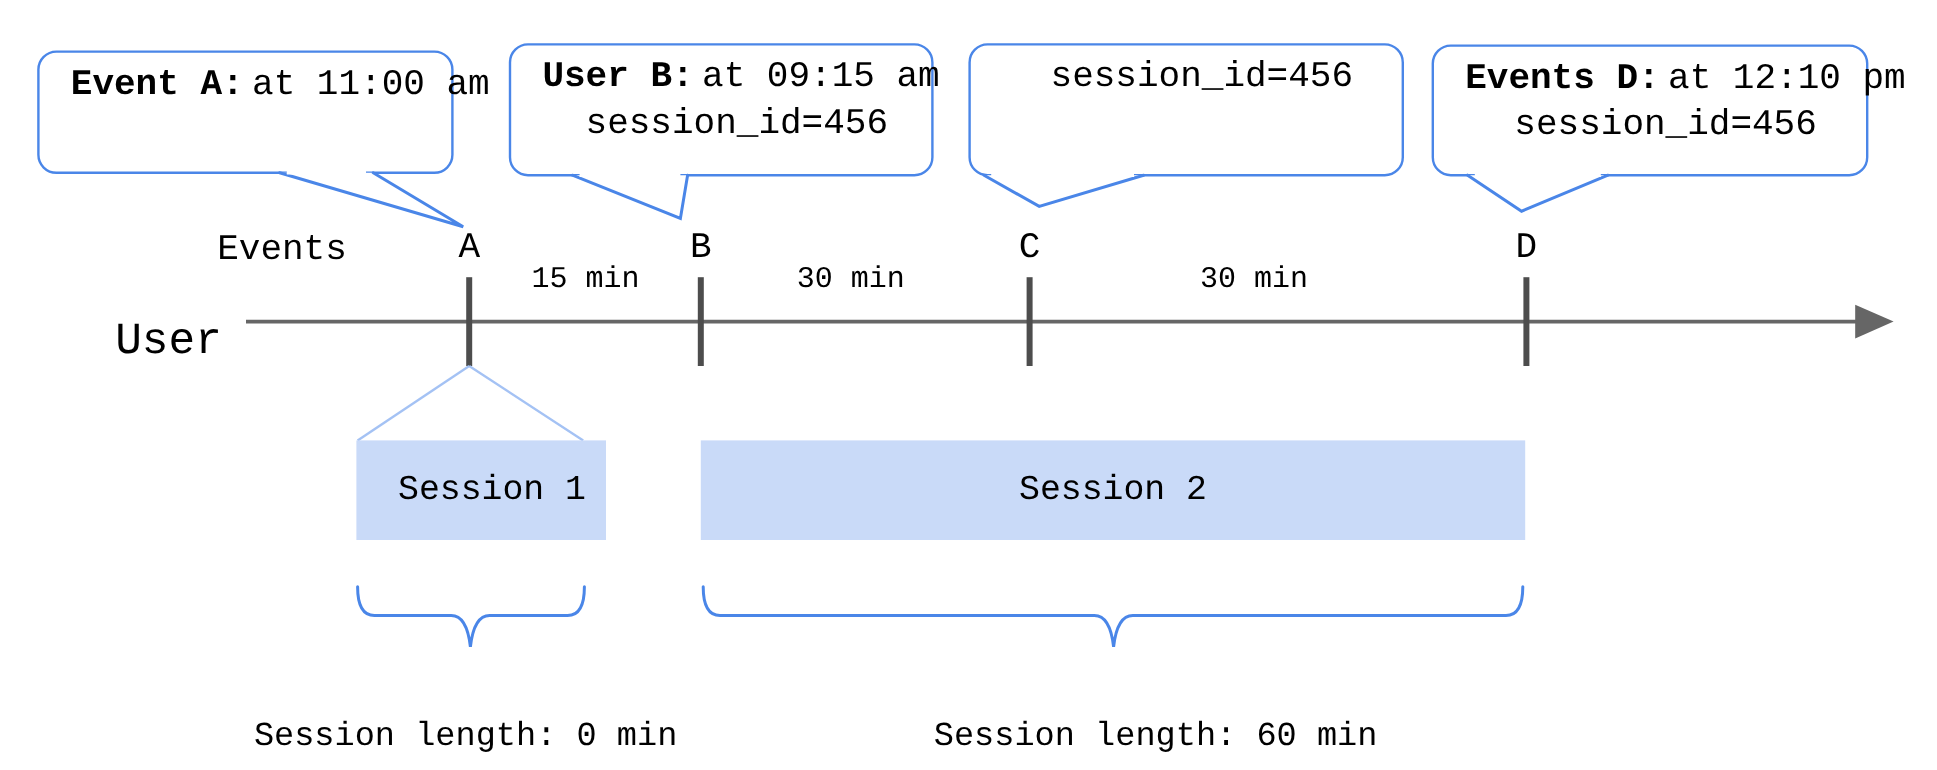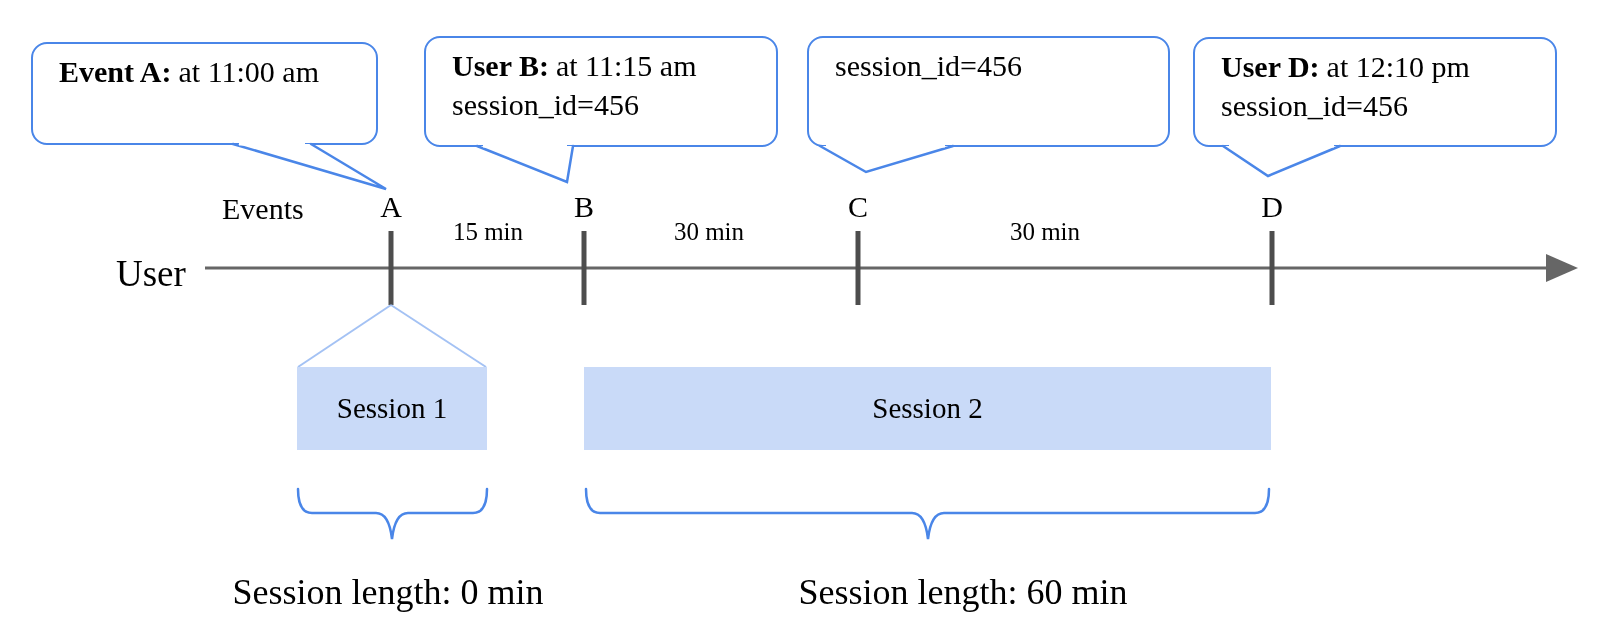--- a/index.html
+++ b/index.html
@@ -1,23 +1,24 @@
 <!DOCTYPE html>
 <html><head>
 <meta charset="utf-8">
 <style>
   html, body { margin: 0; padding: 0; background: #ffffff; }
   .stage {
     position: relative;
     width: 1614px;
     height: 642px;
     background: #ffffff;
-    font-family: Liberation Serif, serif;
+    font-family: Liberation Mono, monospace;
     color: #000000;
     overflow: hidden;
+    text-align: center;
   }
   .layer { position: absolute; left: 0; top: 0; width: 1614px; height: 642px; }
   svg.layer { pointer-events: none; }
 
   
   .bubble {
     position: absolute;
     background: #ffffff;
     border: 2px solid #4a86e8;
     border-radius: 16px;
@@ -33,22 +34,22 @@
   .bubble-a { left: 31px;   top: 42px; width: 347px; height: 103px; }
   .bubble-b { left: 424px;  top: 36px; width: 354px; height: 111px; }
   .bubble-c { left: 807px;  top: 36px; width: 363px; height: 111px; }
   .bubble-d { left: 1193px; top: 37px; width: 364px; height: 110px; }
 
   .tail-layer { z-index: 4; }
   .base-layer { z-index: 1; }
 
   
   .lbl { position: absolute; z-index: 2; white-space: nowrap; }
-  .events-lbl { left: 181px; top: 192px; font-size: 30px; margin-left: 41px; }
-  .user-lbl   { left: 96px;  top: 252px; font-size: 37px; margin-left: 20px; }
+  .events-lbl { left: 181px; top: 192px; font-size: 30px; }
+  .user-lbl   { left: 96px;  top: 264px; font-size: 37px; }
   .letter     { top: 190px; font-size: 30px; transform: translateX(-50%); }
   .letter-a { left: 391px; }
   .letter-b { left: 584px; }
   .letter-c { left: 858px; }
   .letter-d { left: 1272px; }
   .interval { top: 218px; font-size: 25px; transform: translateX(-50%); }
   .interval-1 { left: 488px; }
   .interval-2 { left: 709px; }
   .interval-3 { left: 1045px; }
 
@@ -57,24 +58,24 @@
     position: absolute;
     top: 367px;
     height: 83px;
     background: #c9daf8;
     z-index: 2;
     display: flex;
     align-items: center;
     justify-content: center;
     font-size: 29px;
   }
-  .session-1 { left: 297px; width: 190px; }
+  .session-1 { left: 297px; width: 190px; padding-left: 18px; }
   .session-2 { left: 584px; width: 687px; }
 
-  .length-lbl { top: 571px; font-size: 36px; transform: translateX(-50%); }
+  .length-lbl { top: 599px; font-size: 28px; transform: translateX(-50%); }
   .length-1 { left: 388px; }
   .length-2 { left: 923px; margin-left: 40px; }
 </style>
 </head>
 <body>
 
 <div class="stage">
 
   <svg class="layer base-layer" viewBox="0 0 1614 642" xmlns="http://www.w3.org/2000/svg">
 
@@ -90,28 +91,28 @@
     <line x1="391" y1="305" x2="486" y2="367" stroke="#a4c2f4" stroke-width="2"></line>
 
     <path d="M 298,489 Q 298,513 312,513 L 376,513 Q 389,513 392,539 Q 395,513 408,513 L 473,513 Q 487,513 487,489" fill="none" stroke="#4a86e8" stroke-width="2.5" stroke-linecap="round"></path>
     <path d="M 586,489 Q 586,513 600,513 L 912,513 Q 925,513 928,539 Q 931,513 944,513 L 1255,513 Q 1269,513 1269,489" fill="none" stroke="#4a86e8" stroke-width="2.5" stroke-linecap="round"></path>
   </svg>
 
   <div class="bubble bubble-a">
     <div><span class="evt">Event A:</span><span class="evt-time">at 11:00 am</span></div>
   </div>
   <div class="bubble bubble-b">
-    <div><span class="evt">User B:</span><span class="evt-time">at 11:15 am</span></div>
+    <div><span class="evt">User B:</span><span class="evt-time">at 09:15 am</span></div>
     <div>session_id=456</div>
   </div>
   <div class="bubble bubble-c">
     <div>session_id=456</div>
   </div>
   <div class="bubble bubble-d">
-    <div><span class="evt">User D:</span><span class="evt-time">at 12:10 pm</span></div>
+    <div><span class="evt">Events D:</span><span class="evt-time">at 12:10 pm</span></div>
     <div>session_id=456</div>
   </div>
 
   <svg class="layer tail-layer" viewBox="0 0 1614 642" xmlns="http://www.w3.org/2000/svg">
     <path d="M 233,144 L 386,189 L 311,144" fill="#ffffff" stroke="#4a86e8" stroke-width="2.5" stroke-linecap="round"></path>
     <line x1="239" y1="143" x2="305" y2="143" stroke="#ffffff" stroke-width="5"></line>
     <path d="M 477,146 L 567,182 L 573,146" fill="#ffffff" stroke="#4a86e8" stroke-width="2.5" stroke-linecap="round"></path>
     <line x1="483" y1="145" x2="567" y2="145" stroke="#ffffff" stroke-width="5"></line>
     <path d="M 820,146 L 866,172 L 953,146" fill="#ffffff" stroke="#4a86e8" stroke-width="2.5" stroke-linecap="round"></path>
     <line x1="826" y1="145" x2="945" y2="145" stroke="#ffffff" stroke-width="5"></line>

